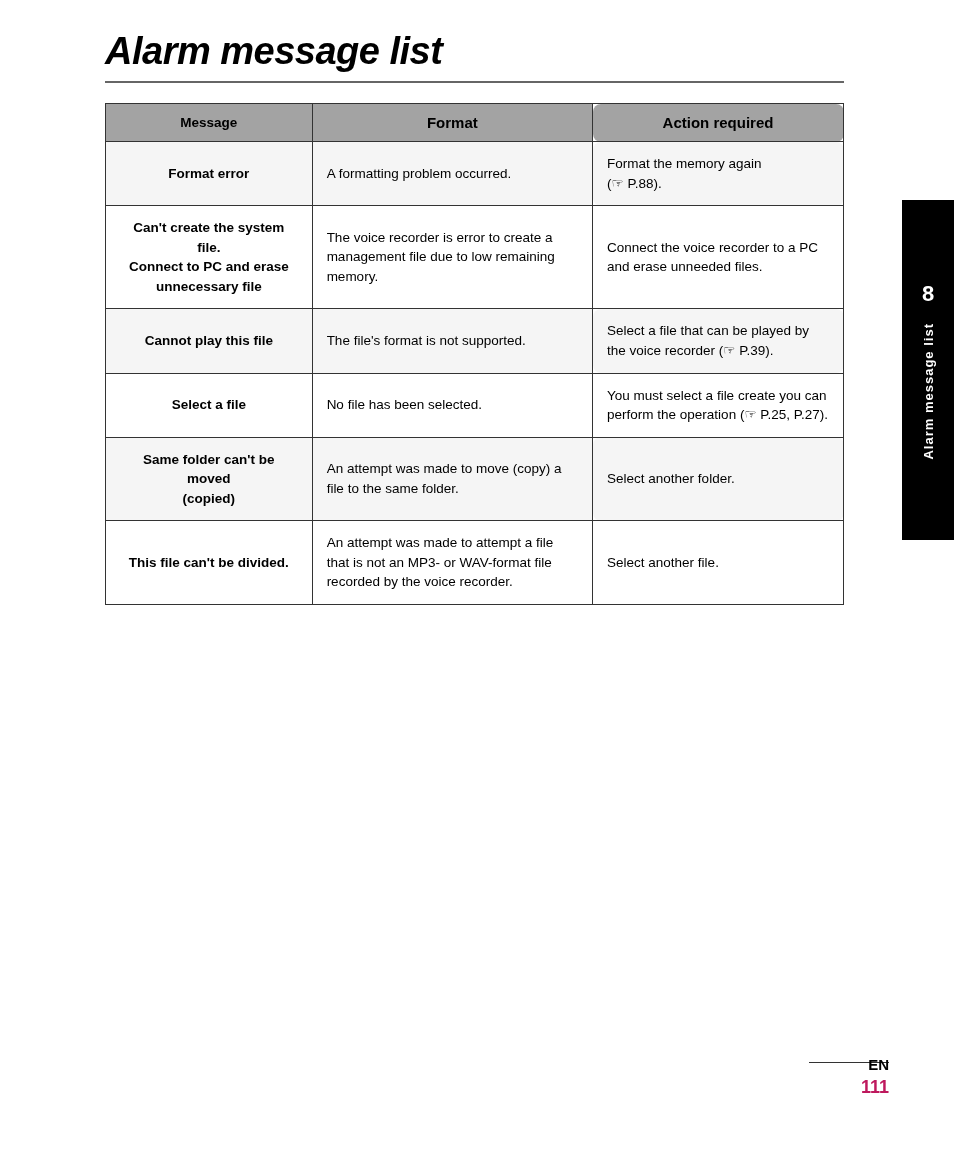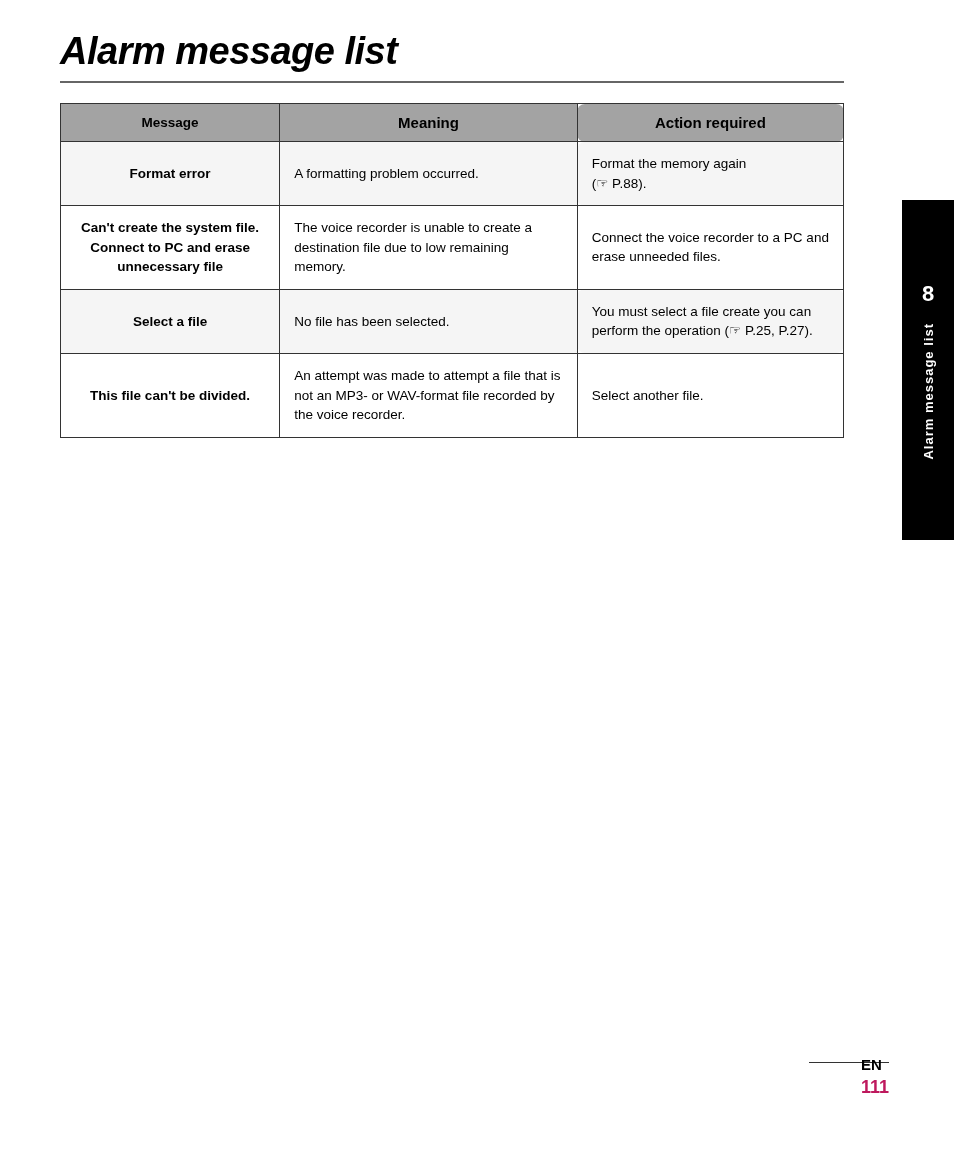--- a/index.html
+++ b/index.html
@@ -16,20 +16,21 @@
       font-size: 14px;
       color: #000000;
       position: relative;
       overflow: hidden;
     }
 
     .page-container {
       width: 100%;
       height: 100%;
       position: relative;
+      padding-left: 45px;
     }
 
     .main-content {
       padding: 30px 50px 30px 60px;
       margin-right: 60px;
     }
 
     .page-title {
       font-size: 38px;
       font-weight: bold;
@@ -131,20 +132,21 @@
       transform: rotate(180deg);
       letter-spacing: 1px;
       white-space: nowrap;
     }
 
     
     .bottom-right {
       position: absolute;
       bottom: 60px;
       right: 65px;
+      text-align: right;
     }
 
     .lang-label {
       font-size: 15px;
       font-weight: bold;
       color: #000;
       display: block;
       margin-bottom: 4px;
     }
 
@@ -169,39 +171,49 @@
 
 <div class="page-container">
   <div class="main-content">
     <h1 class="page-title">Alarm message list</h1>
     <div class="title-underline"></div>
 
     <table>
       <thead>
         <tr>
           <th class="col-message">Message</th>
-          <th class="col-meaning">Meaning</th>
+          <th class="col-meaning">Format</th>
           <th class="col-action">Action required</th>
         </tr>
       </thead>
       <tbody id="table-body">
       <tr>
             <td class="col-message">Format error</td>
             <td class="col-meaning">A formatting problem occurred.</td>
             <td class="col-action">Format the memory again<br>(☞ P.88).</td>
           </tr>
           <tr>
             <td class="col-message">Can't create the system file.<br>Connect to PC and erase<br>unnecessary file</td>
-            <td class="col-meaning">The voice recorder is unable to create a destination file due to low remaining memory.</td>
+            <td class="col-meaning">The voice recorder is error to create a management file due to low remaining memory.</td>
             <td class="col-action">Connect the voice recorder to a PC and erase unneeded files.</td>
+          </tr>
+          <tr>
+            <td class="col-message">Cannot play this file</td>
+            <td class="col-meaning">The file's format is not supported.</td>
+            <td class="col-action">Select a file that can be played by the voice recorder (☞ P.39).</td>
           </tr>
           <tr>
             <td class="col-message">Select a file</td>
             <td class="col-meaning">No file has been selected.</td>
             <td class="col-action">You must select a file create you can perform the operation (☞ P.25, P.27).</td>
+          </tr>
+          <tr>
+            <td class="col-message">Same folder can't be moved<br>(copied)</td>
+            <td class="col-meaning">An attempt was made to move (copy) a file to the same folder.</td>
+            <td class="col-action">Select another folder.</td>
           </tr>
           <tr>
             <td class="col-message">This file can't be divided.</td>
             <td class="col-meaning">An attempt was made to attempt a file that is not an MP3- or WAV-format file recorded by the voice recorder.</td>
             <td class="col-action">Select another file.</td>
           </tr>
         </tbody>
     </table>
   </div>
 

